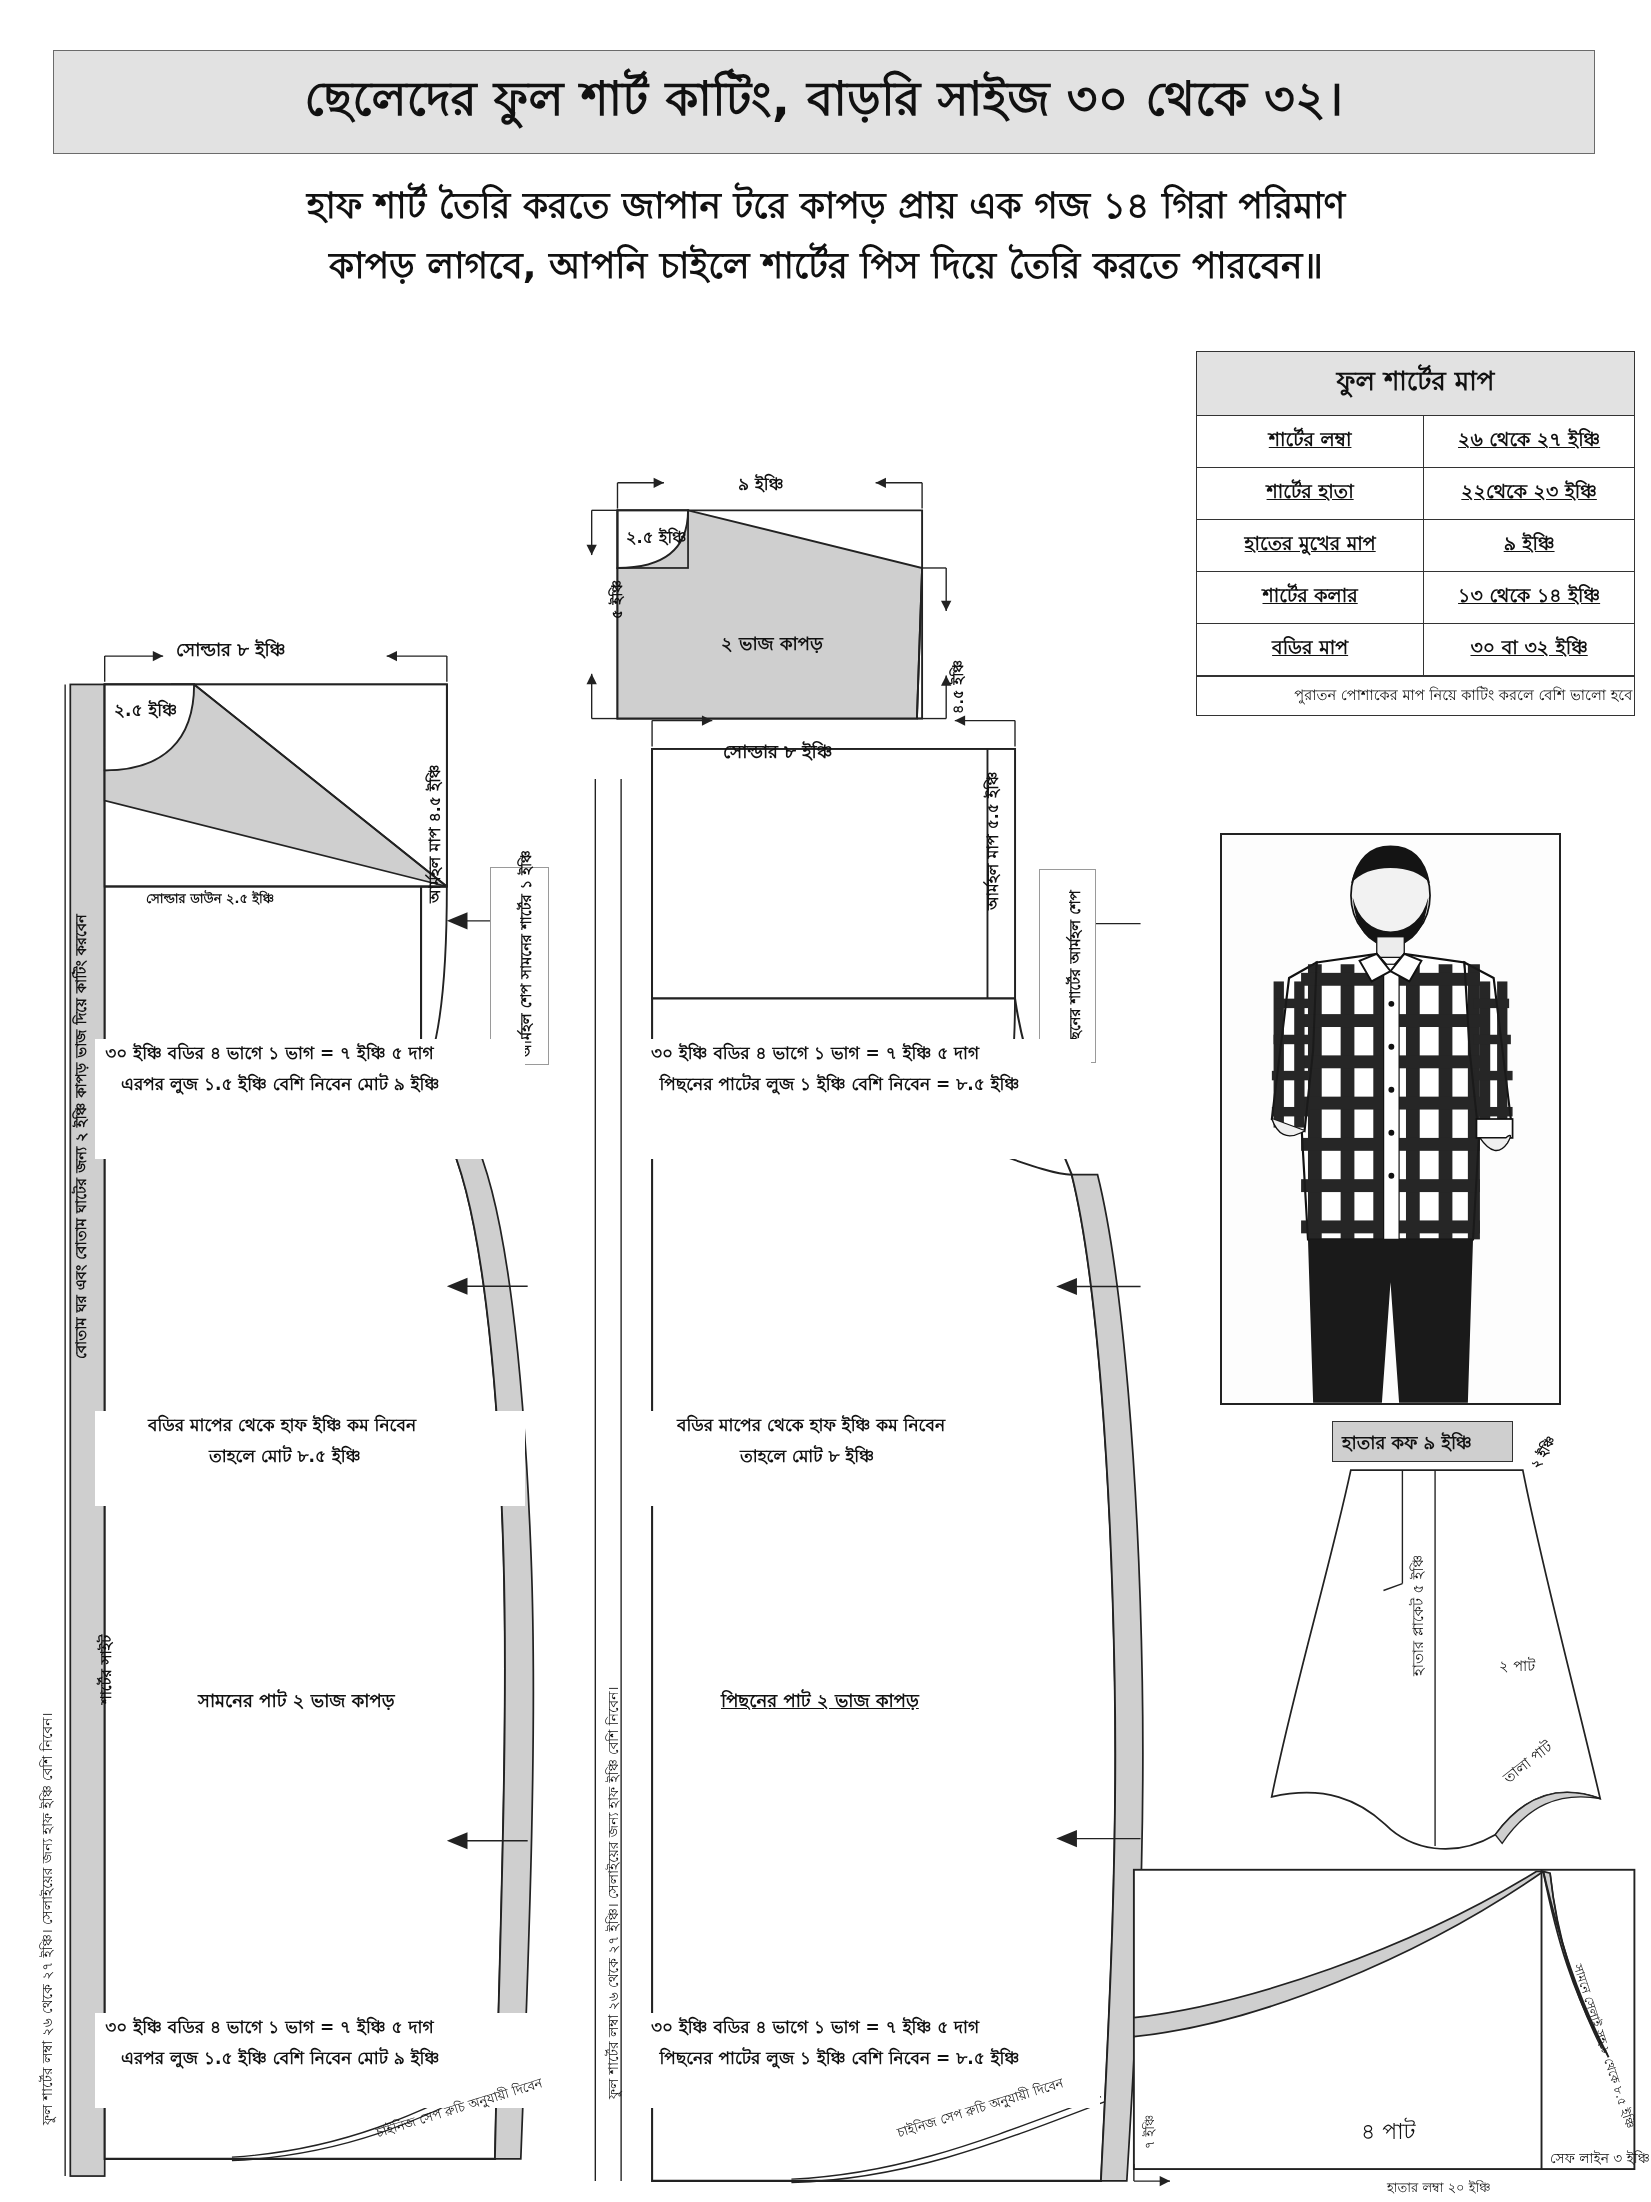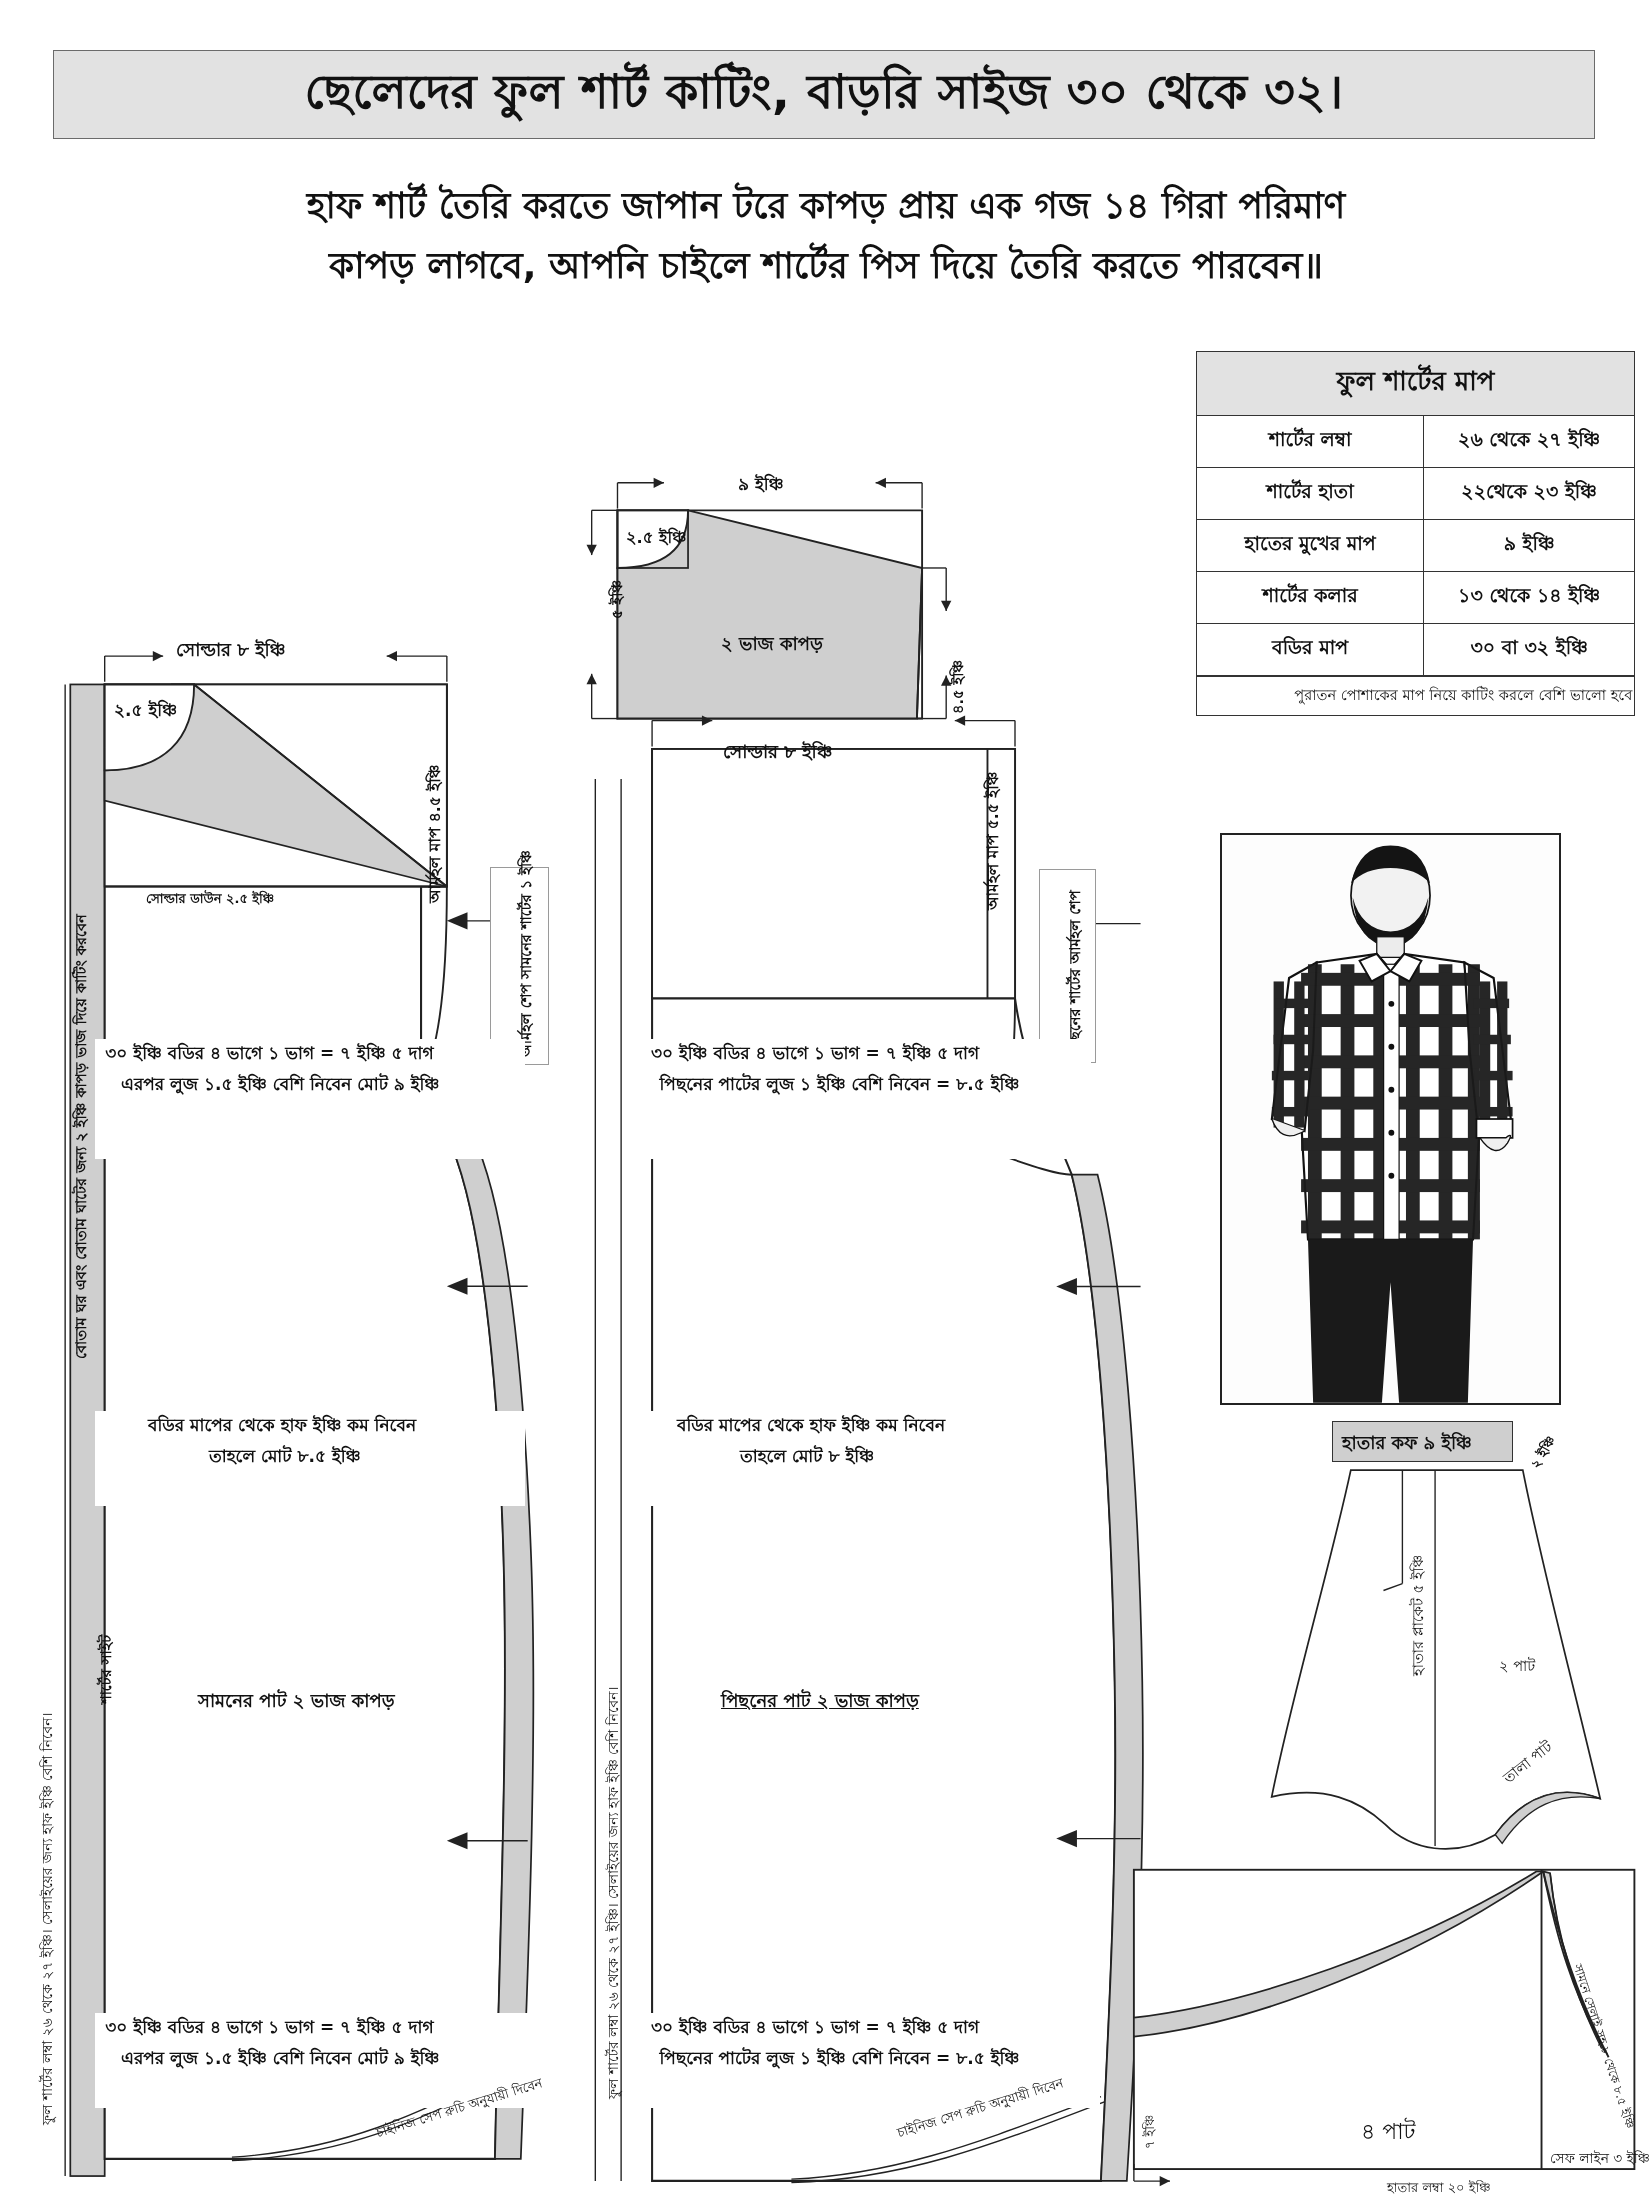--- a/index.html
+++ b/index.html
@@ -5,21 +5,21 @@
   html,body{margin:0;padding:0;background:#ffffff;}
   body{
     width:1652px;height:2203px;position:relative;overflow:hidden;
     font-family:"Liberation Sans","DejaVu Sans",sans-serif;
     color:#111;
   }
   .page{position:absolute;inset:0;}
 
   
   .title-bar{
-    position:absolute;left:53px;top:50px;width:1542px;height:89px;
+    position:absolute;left:53px;top:50px;width:1542px;height:104px;
     background:#e2e2e2;border:1.7px solid #6b6b6b;
     display:flex;align-items:center;justify-content:center;
     box-sizing:border-box;
   }
   .title-bar .t{
     font-size:47px;font-weight:bold;letter-spacing:0.4px;white-space:nowrap;
     font-family:"DejaVu Sans","Liberation Sans",sans-serif;
   }
   .subtitle{
     position:absolute;left:86px;top:172px;width:1480px;
@@ -31,21 +31,21 @@
   
   .meas-table{
     position:absolute;left:1196px;top:351px;width:439px;
     border:1.7px solid #333;box-sizing:border-box;background:#fff;
     font-family:"DejaVu Sans","Liberation Sans",sans-serif;
   }
   .meas-table .thead{
     background:#e2e2e2;border-bottom:1.7px solid #333;
     text-align:center;font-size:26px;font-weight:bold;padding:8.6px 0 10.3px;
   }
-  .meas-table .row{display:flex;border-bottom:0.9px solid #333;}
+  .meas-table .row{display:flex;border-bottom:0.9px solid #333;text-decoration:underline;}
   .meas-table .row:last-child{border-bottom:none;}
   .meas-table .c1,.meas-table .c2{
     padding:9.5px 3.4px;text-align:center;font-size:19px;font-weight:bold;
   }
   .meas-table .c1{width:52%;border-right:0.9px solid #333;box-sizing:border-box;}
   .meas-table .c2{width:48%;box-sizing:border-box;}
   .meas-table .note{
     border-top:1.7px solid #333;text-align:right;
     font-size:14.6px;padding:6.9px 1.7px;font-weight:normal;
   }

